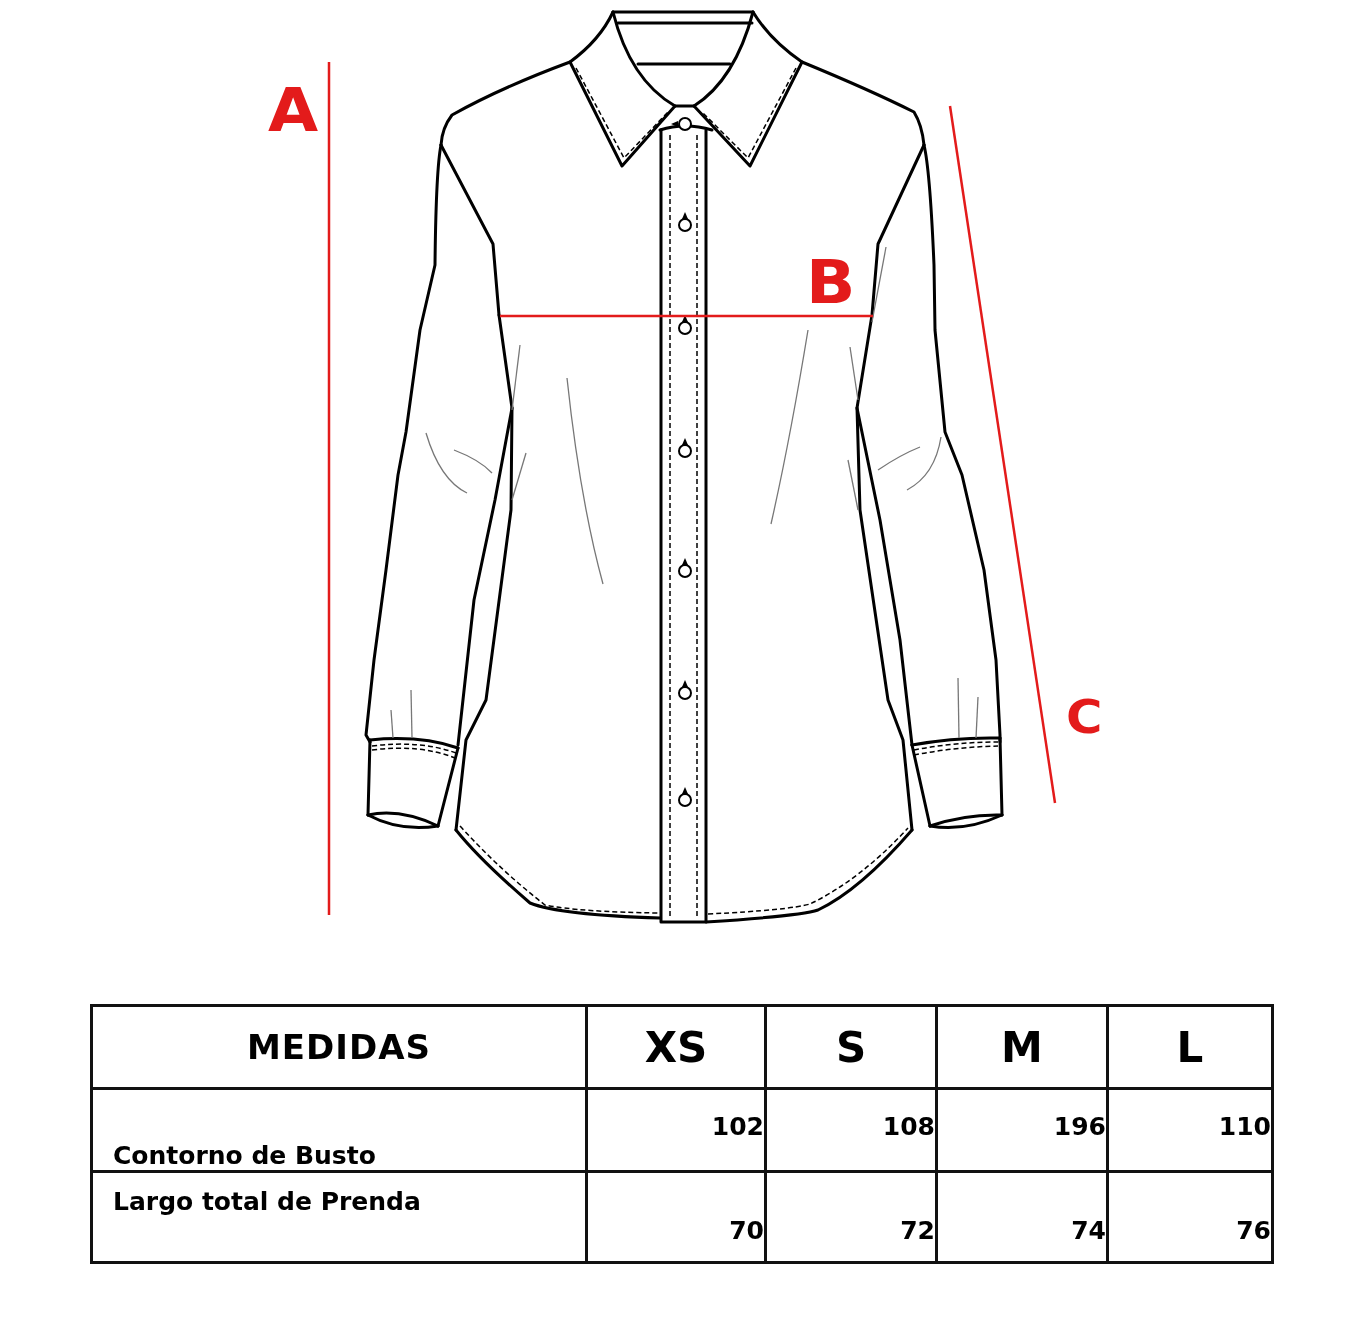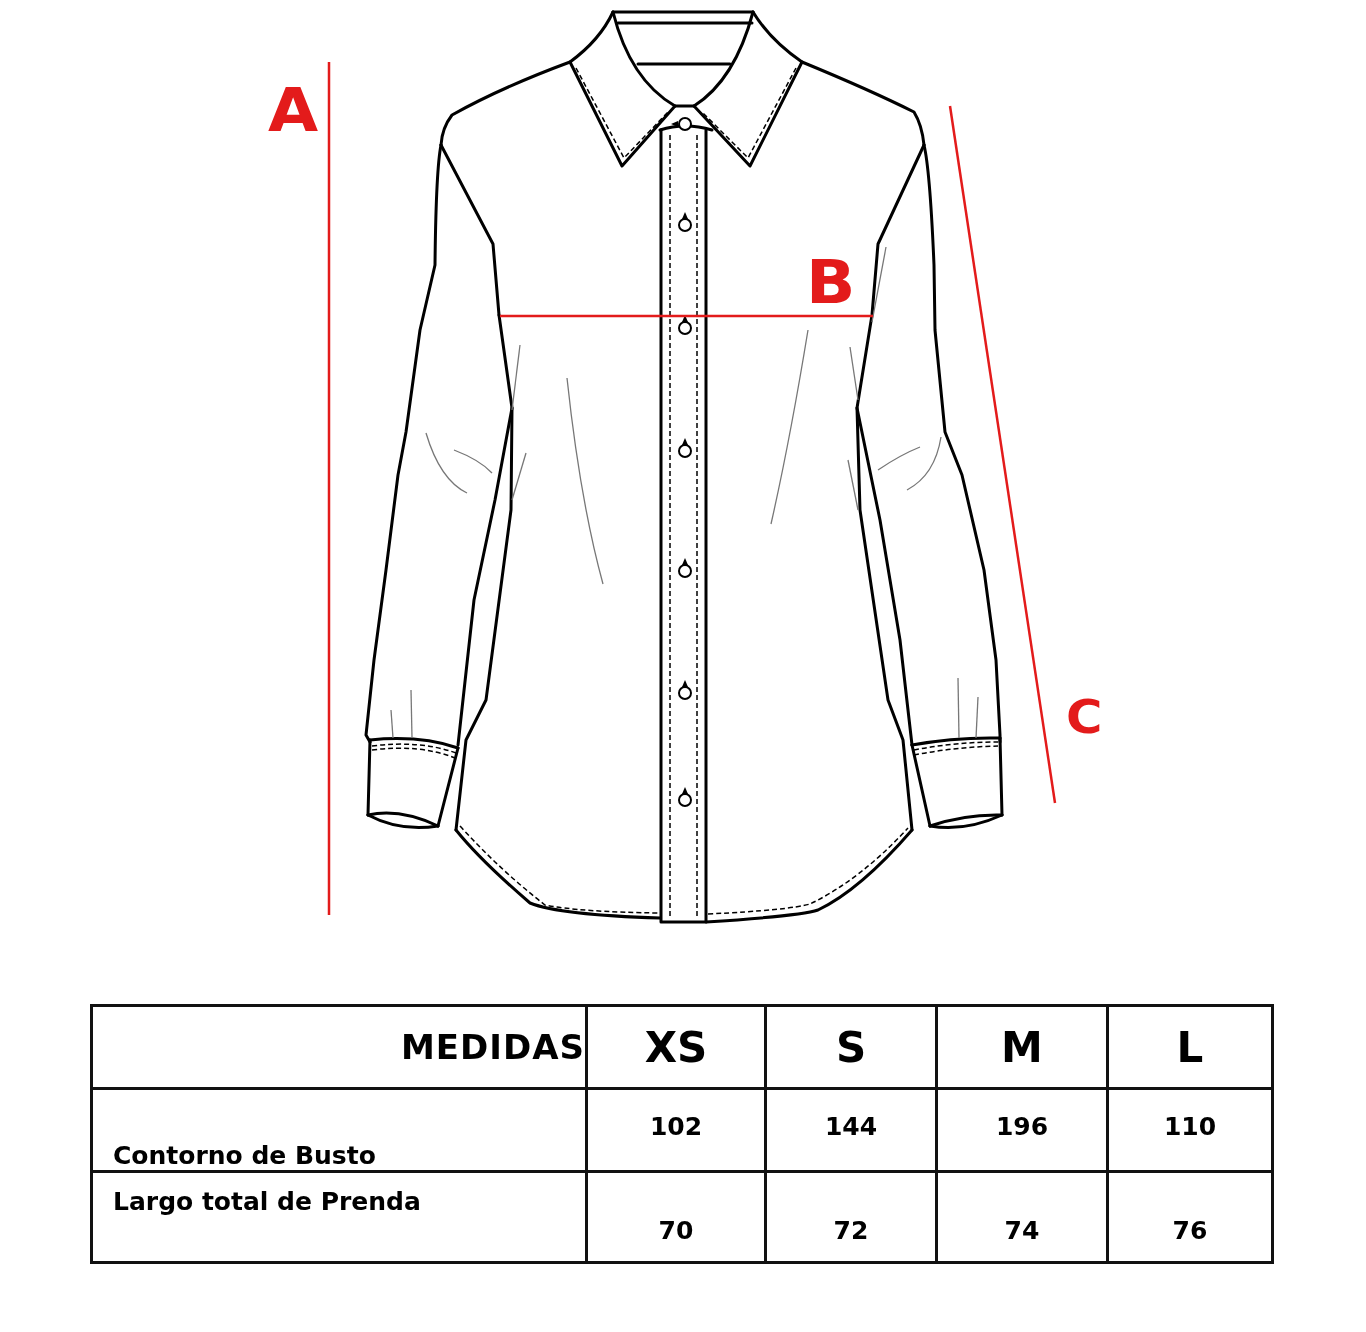--- a/index.html
+++ b/index.html
@@ -11,24 +11,24 @@
                line-height: 1; transform: scaleX(1.08); transform-origin: left top; }
   #label-a { left: 268px; top: 80px; font-size: 60px; }
   #label-b { left: 806px; top: 252px; font-size: 60px; }
   #label-c { left: 1066px; top: 694px; font-size: 46px; }
 
   table.size-table { position: absolute; left: 90px; top: 1004px; width: 1181px;
                      border-collapse: collapse; table-layout: fixed; }
   .size-table td, .size-table th { border: 3px solid #111; padding: 0;
                      font-family: "DejaVu Sans", "Liberation Sans", sans-serif; font-weight: bold; color: #000; }
   .size-table th { height: 80px; font-size: 42px; text-align: center; }
-  .size-table th.first { font-size: 34px; letter-spacing: 1px; text-align: right; }
+  .size-table th.first { font-size: 34px; letter-spacing: 1px; }
   .size-table td { font-size: 25px; height: 72px; }
   .size-table td.label { text-align: left; padding-left: 20px; }
-  .size-table td.val { text-align: center; margin-left: 19px; }
+  .size-table td.val { text-align: right; margin-left: 19px; }
   .r0 td { vertical-align: bottom; }
   .r0 td.val { vertical-align: middle; padding-bottom: 8px; }
   .r1 td { vertical-align: middle; }
   .r2 td.label { vertical-align: top; padding-top: 14px; }
   .r2 td.val { vertical-align: bottom; padding-bottom: 16px; }
 </style>
 </head>
 <body>
 
 <div id="diagram">
@@ -157,21 +157,21 @@
       <th>XS</th>
       <th>S</th>
       <th>M</th>
       <th>L</th>
     </tr>
   </thead>
   <tbody>
     <tr class="r0">
       <td class="label">Contorno de Busto</td>
       <td class="val">102</td>
-      <td class="val">144</td>
+      <td class="val">108</td>
       <td class="val">196</td>
       <td class="val">110</td>
     </tr>
     <tr class="r2">
       <td class="label">Largo total de Prenda</td>
       <td class="val">70</td>
       <td class="val">72</td>
       <td class="val">74</td>
       <td class="val">76</td>
     </tr>

